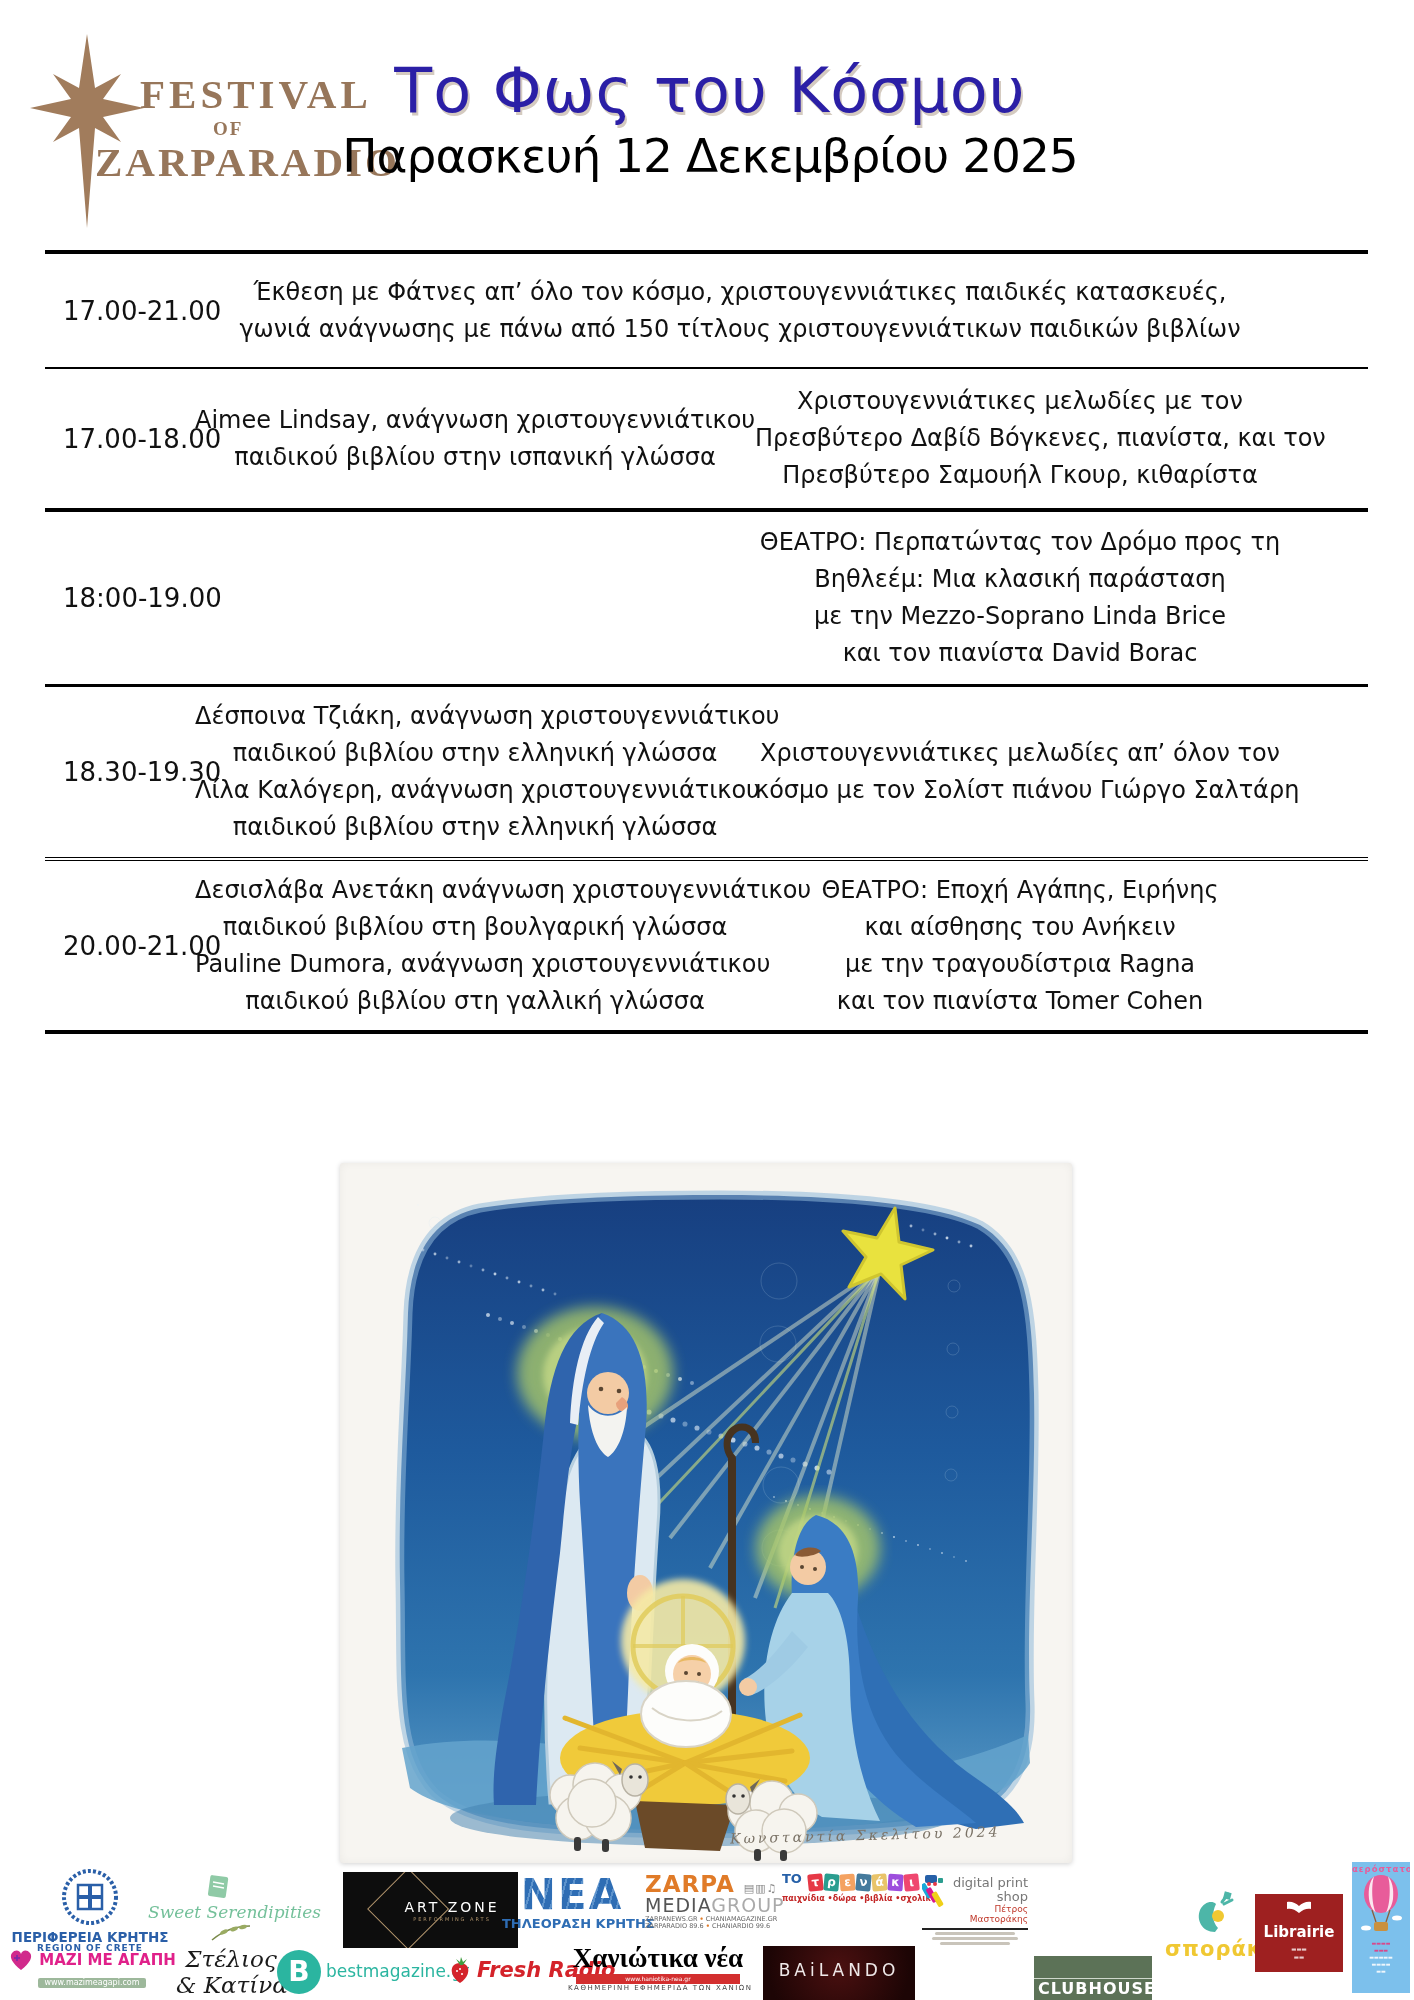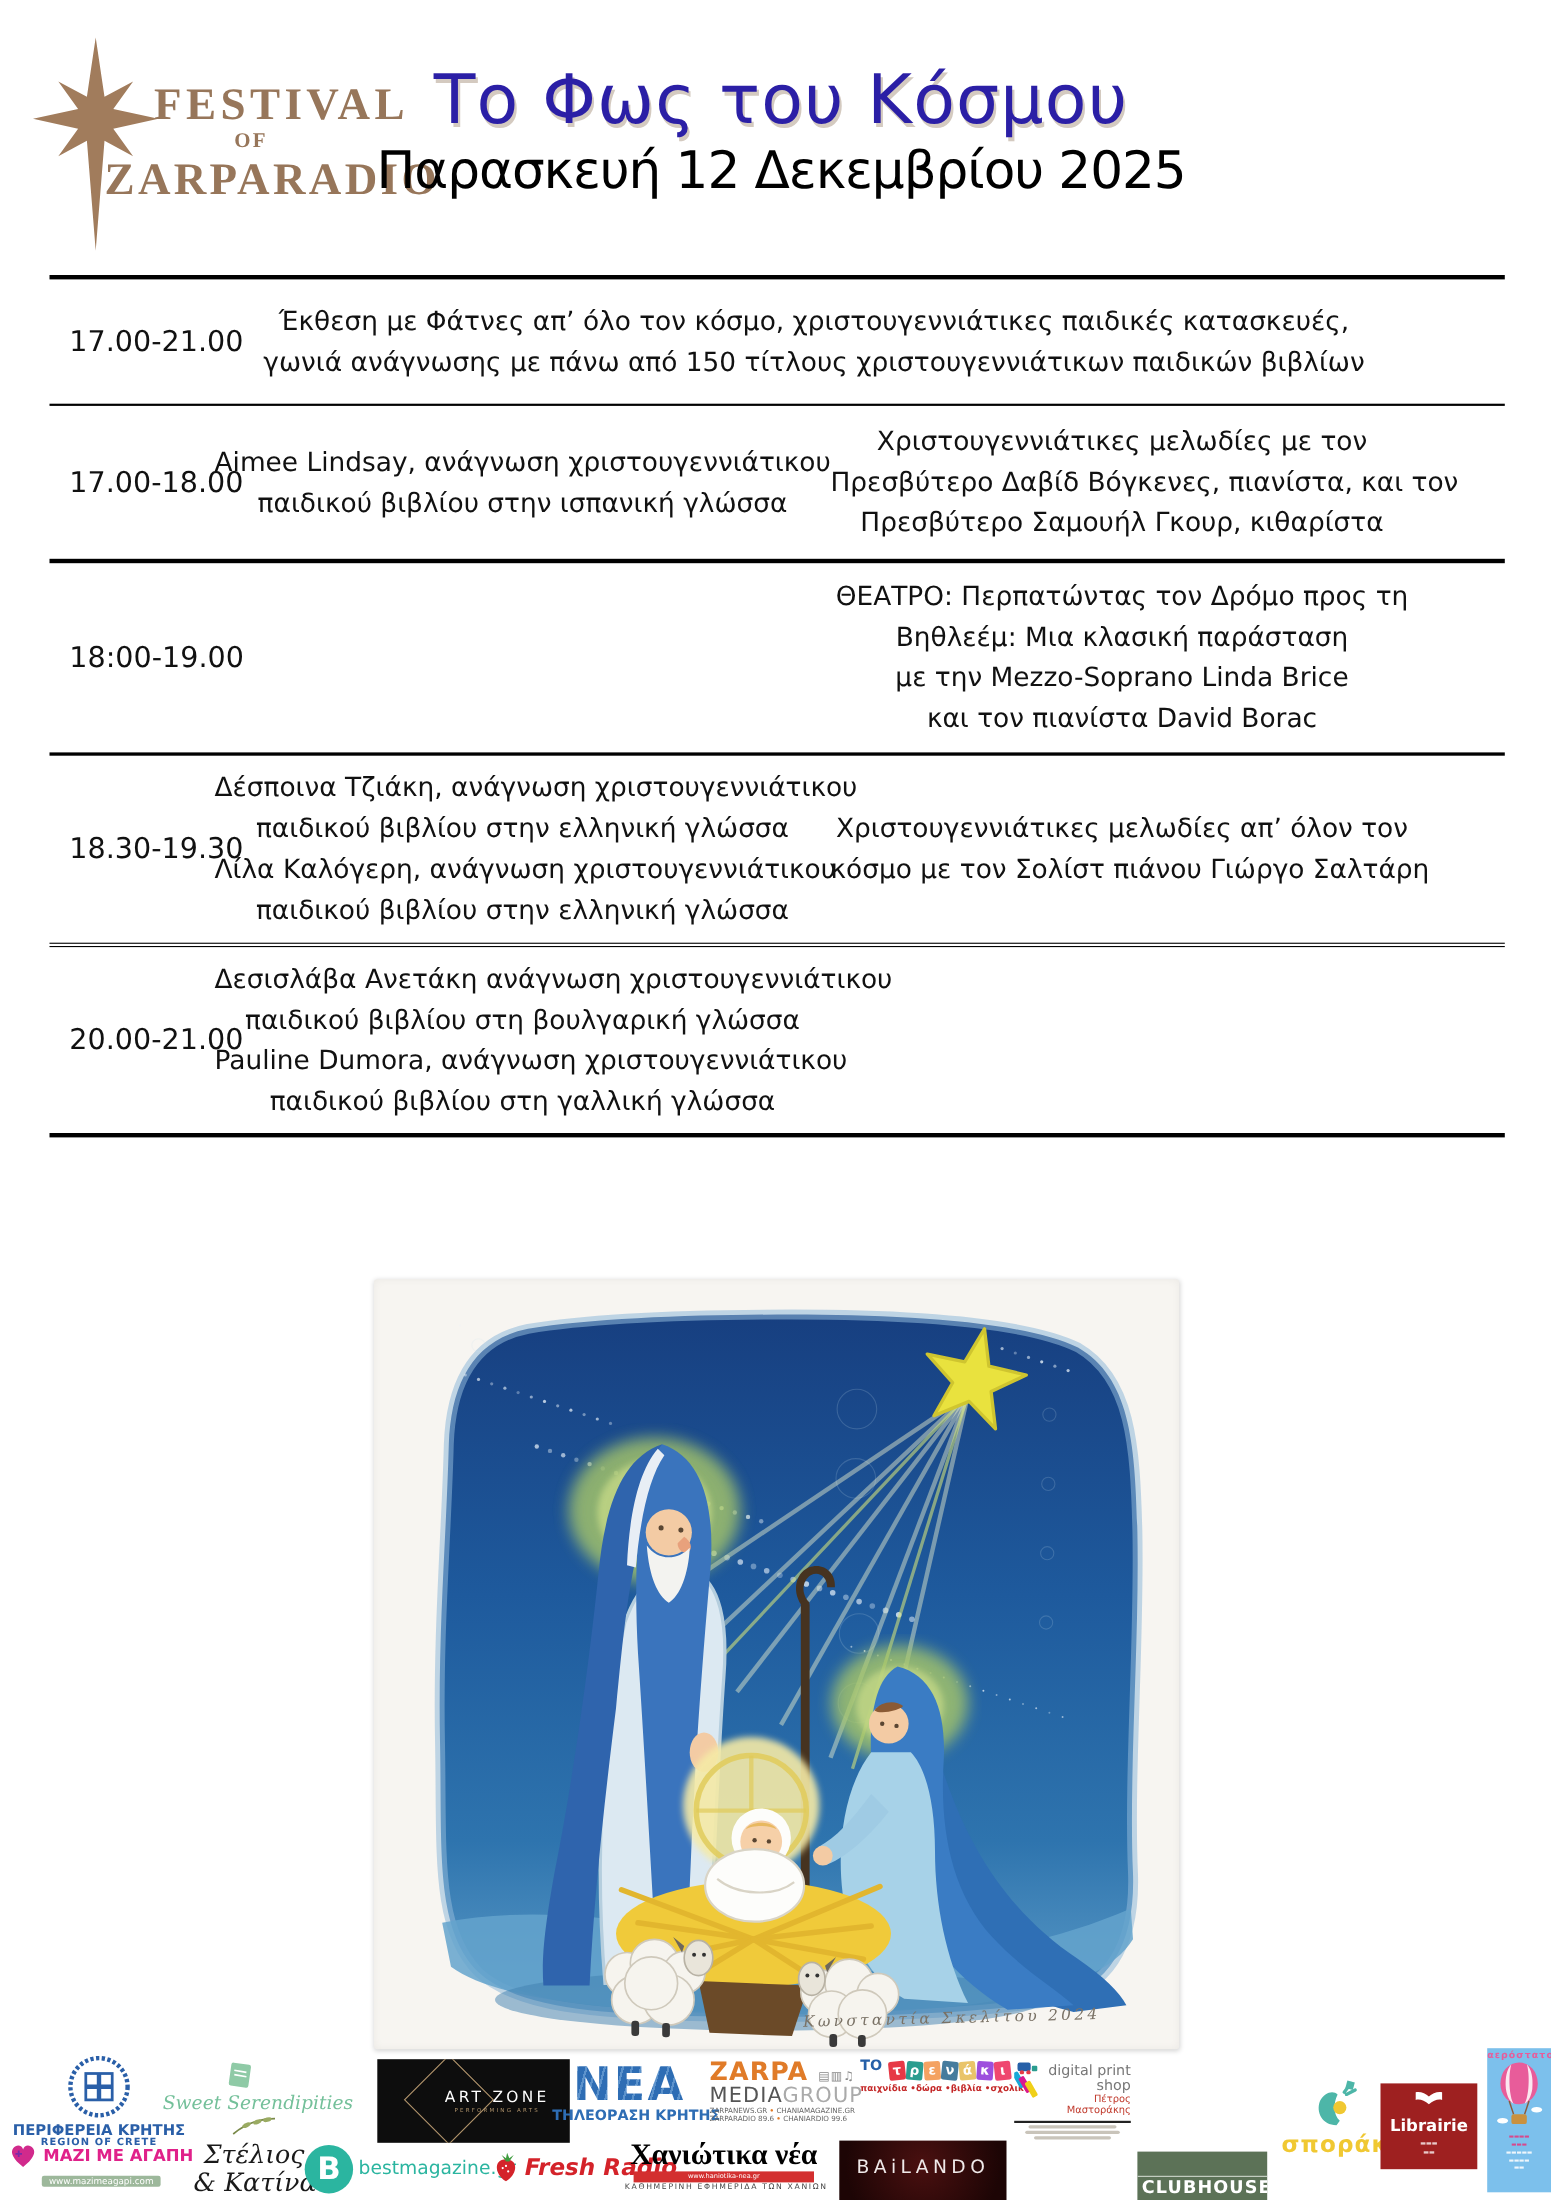--- a/index.html
+++ b/index.html
@@ -170,20 +170,26 @@
     </div>
 
 
     <div class="srow r6">
       <div class="tcol">20.00-21.00</div>
       <div class="ccol">
         <div class="ln">Δεσισλάβα Ανετάκη ανάγνωση χριστουγεννιάτικου</div>
         <div class="ln">παιδικού βιβλίου στη βουλγαρική γλώσσα</div>
         <div class="ln">Pauline Dumora, ανάγνωση χριστουγεννιάτικου</div>
         <div class="ln">παιδικού βιβλίου στη γαλλική γλώσσα</div>
+      </div>
+      <div class="ccol">
+        <div class="ln">ΘΕΑΤΡΟ: Εποχή Αγάπης, Ειρήνης</div>
+        <div class="ln">και αίσθησης του Ανήκειν</div>
+        <div class="ln">με την τραγουδίστρια Ragna</div>
+        <div class="ln">και τον πιανίστα Tomer Cohen</div>
       </div>
     </div>
   </div>
 
   <div class="photo">
     <svg width="732" height="700" viewBox="0 0 732 700">
       <defs>
         <linearGradient id="sky" x1="0" y1="0" x2="0" y2="1">
           <stop offset="0" stop-color="#173f80"></stop>
           <stop offset="0.4" stop-color="#1e5a9d"></stop>

